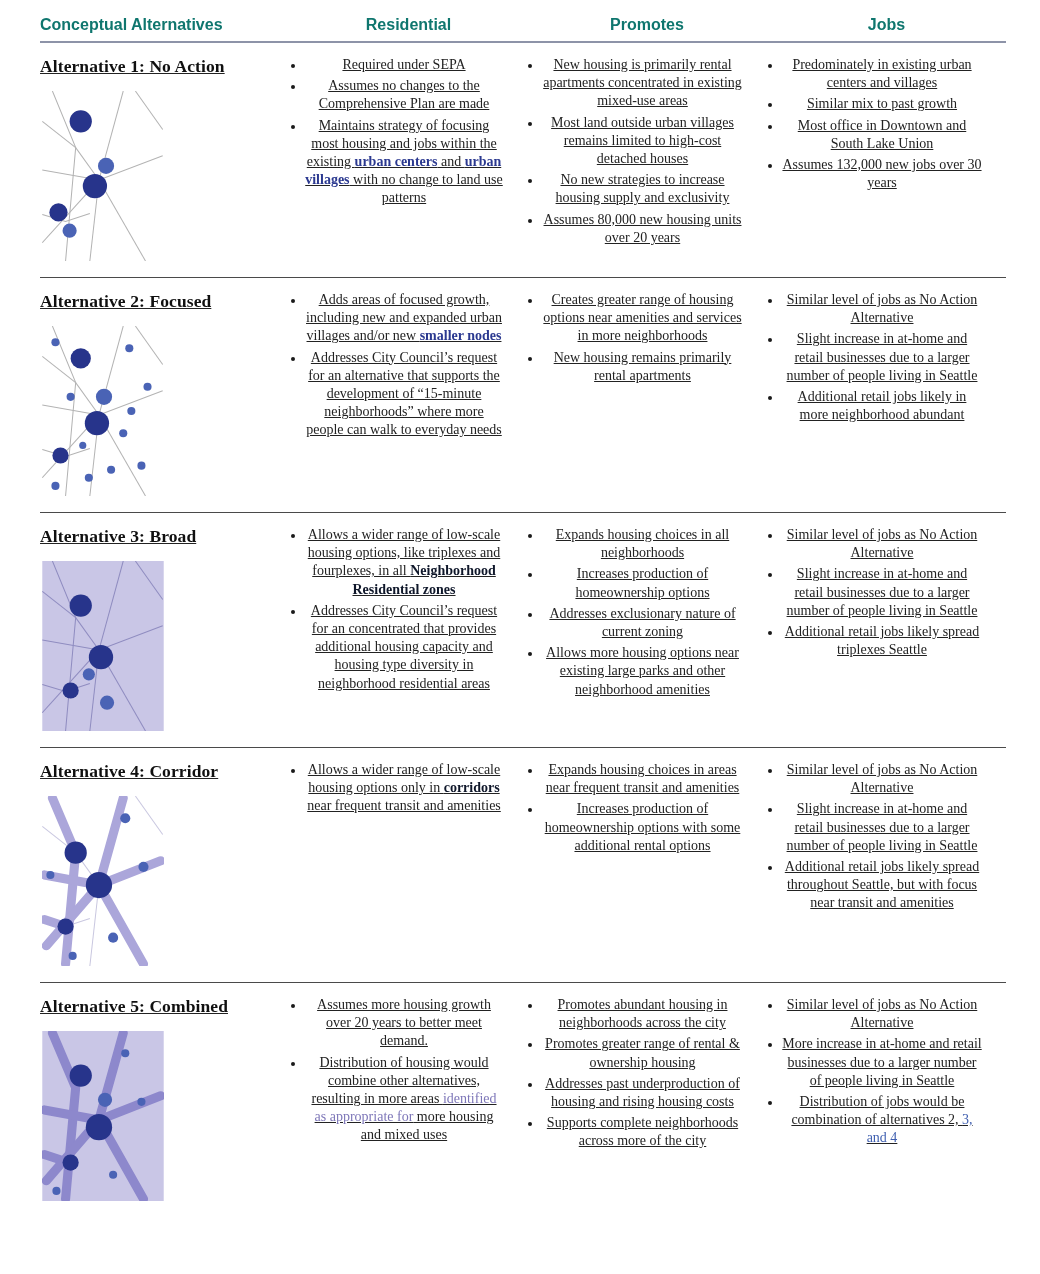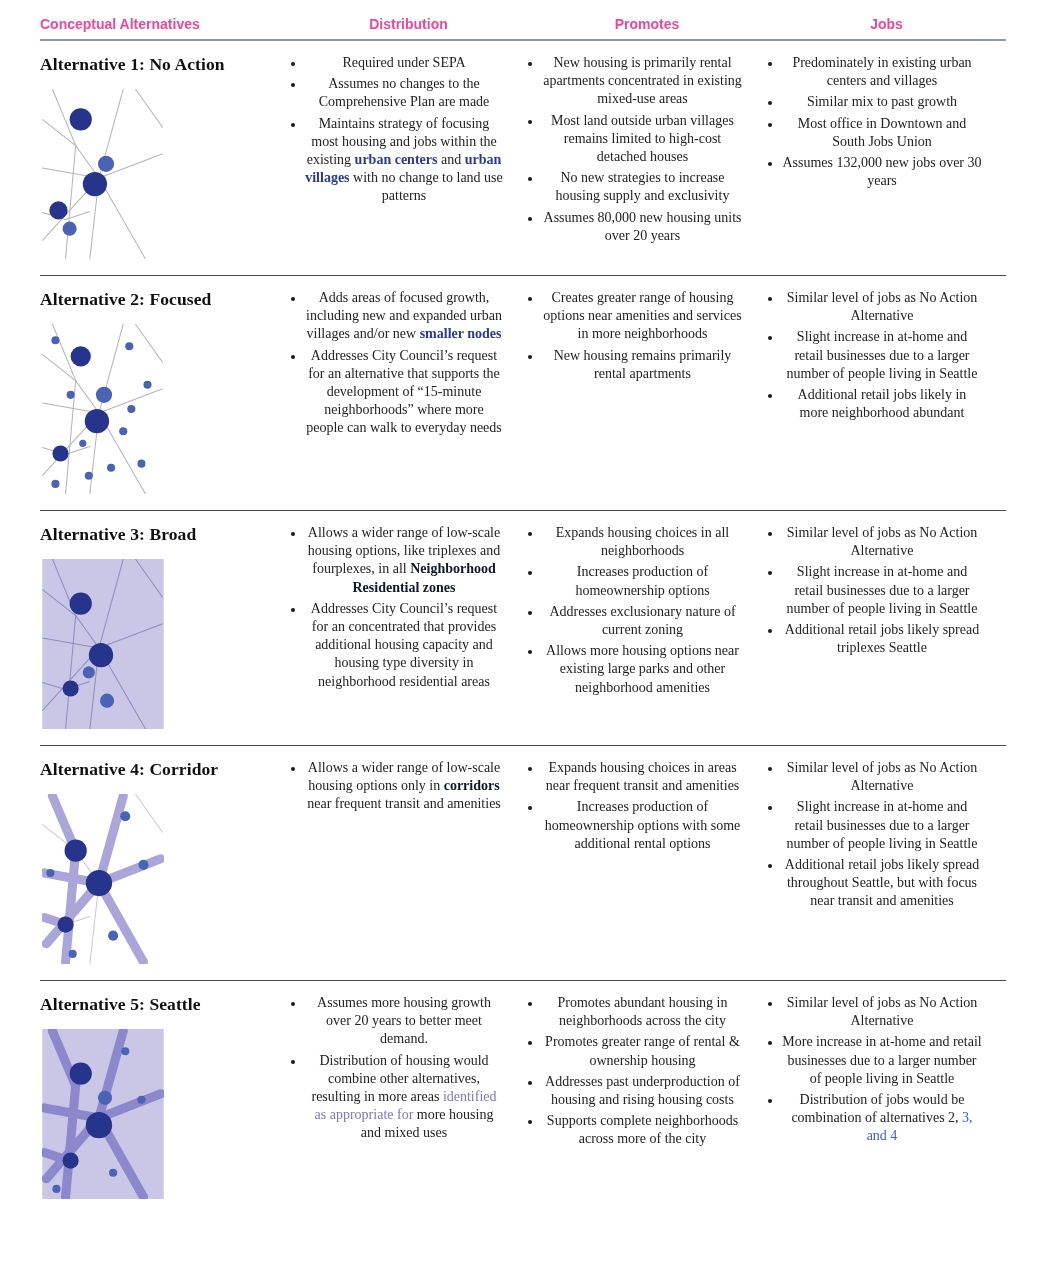--- a/index.html
+++ b/index.html
@@ -19,22 +19,22 @@
     font-size: 25px;
     color: #1a1a1a;
     margin: 8px 0 18px 0;
     letter-spacing: -0.2px;
   }
   .matrix-header {
     display: grid;
     grid-template-columns: 250px 237px 240px 239px;
     font-family: "Liberation Sans", sans-serif;
     font-weight: bold;
-    font-size: 14px;
-    color: #ec4899;
+    font-size: 16px;
+    color: #0f766e;
     padding-bottom: 7px;
     border-bottom: 2px solid #8d93a8;
   }
   .matrix-header .hdr { text-align: center; }
   .matrix-header .hdr.first { text-align: left; }
   .matrix-row {
     display: grid;
     grid-template-columns: 250px 237px 240px 239px;
     padding: 13px 0 16px 0;
     border-bottom: 1px solid #4a4a4a;
@@ -44,21 +44,21 @@
   .alt-title {
     font-family: "Liberation Serif", serif;
     font-weight: bold;
     font-size: 17.5px;
     color: #101010;
     margin-bottom: 14px;
     letter-spacing: 0.1px;
   }
   .alt-map { width: 122px; height: 170px; margin-left: 2px; }
   .alt-map svg { display: block; width: 122px; height: 170px; }
-  .cell { padding-right: 24px; }
+  .cell { padding-right: 24px; text-decoration: underline; }
   .cell ul { list-style: disc; padding-left: 15px; }
   .cell li {
     font-size: 14px;
     line-height: 1.3;
     color: #222222;
     margin-bottom: 3px;
     text-align: center;
   }
   .cell li::marker { color: #1a1a1a; font-size: 12px; }
   .seg-navy { color: #2b3990; font-weight: bold; }
@@ -66,21 +66,21 @@
   .seg-purple { color: #7d76b8; }
   .seg-blue { color: #3f5fb0; }
 </style>
 </head>
 <body>
 
 <div class="page">
 
   <div class="matrix-header">
     <div class="hdr first">Conceptual Alternatives</div>
-    <div class="hdr">Distribution</div>
+    <div class="hdr">Residential</div>
     <div class="hdr">Promotes</div>
     <div class="hdr">Jobs</div>
   </div>
 
   <div id="rows">
       <div class="matrix-row">
         <div class="cell alt-cell">
           <h3 class="alt-title">Alternative 1: No Action</h3>
           <div class="alt-map">
             <svg viewBox="0 0 120 168" xmlns="http://www.w3.org/2000/svg">
@@ -116,21 +116,21 @@
             <li><span>New housing is primarily rental apartments concentrated in existing mixed-use areas</span></li>
             <li><span>Most land outside urban villages remains limited to high-cost detached houses</span></li>
             <li><span>No new strategies to increase housing supply and exclusivity</span></li>
             <li><span>Assumes 80,000 new housing units over 20 years</span></li>
           </ul>
         </div>
         <div class="cell">
           <ul>
             <li><span>Predominately in existing urban centers and villages</span></li>
             <li><span>Similar mix to past growth</span></li>
-            <li><span>Most office in Downtown and South Jobs Union</span></li>
+            <li><span>Most office in Downtown and South Lake Union</span></li>
             <li><span>Assumes 132,000 new jobs over 30 years</span></li>
           </ul>
         </div>
       </div>
       <div class="matrix-row">
         <div class="cell alt-cell">
           <h3 class="alt-title">Alternative 2: Focused</h3>
           <div class="alt-map">
             <svg viewBox="0 0 120 168" xmlns="http://www.w3.org/2000/svg">
               <g fill="none" stroke="#b3b3b3" stroke-width="1">
@@ -285,21 +285,21 @@
         <div class="cell">
           <ul>
             <li><span>Similar level of jobs as No Action Alternative</span></li>
             <li><span>Slight increase in at-home and retail businesses due to a larger number of people living in Seattle</span></li>
             <li><span>Additional retail jobs likely spread throughout Seattle, but with focus near transit and amenities</span></li>
           </ul>
         </div>
       </div>
       <div class="matrix-row">
         <div class="cell alt-cell">
-          <h3 class="alt-title">Alternative 5: Seattle</h3>
+          <h3 class="alt-title">Alternative 5: Combined</h3>
           <div class="alt-map">
             <svg viewBox="0 0 120 168" xmlns="http://www.w3.org/2000/svg">
               <rect width="120" height="168" fill="#c9c6e6"></rect>
               <g fill="none" stroke="#8d88cc" stroke-width="9" stroke-linecap="round" stroke-linejoin="round">
   <polyline points="10,2 33,56 23,166"></polyline>
   <polyline points="2,78 56,88 117,64"></polyline>
   <polyline points="56,88 100,166"></polyline>
   <polyline points="80,2 56,88"></polyline>
   <polyline points="2,122 23,129"></polyline>
   <polyline points="56,88 4,148"></polyline>

